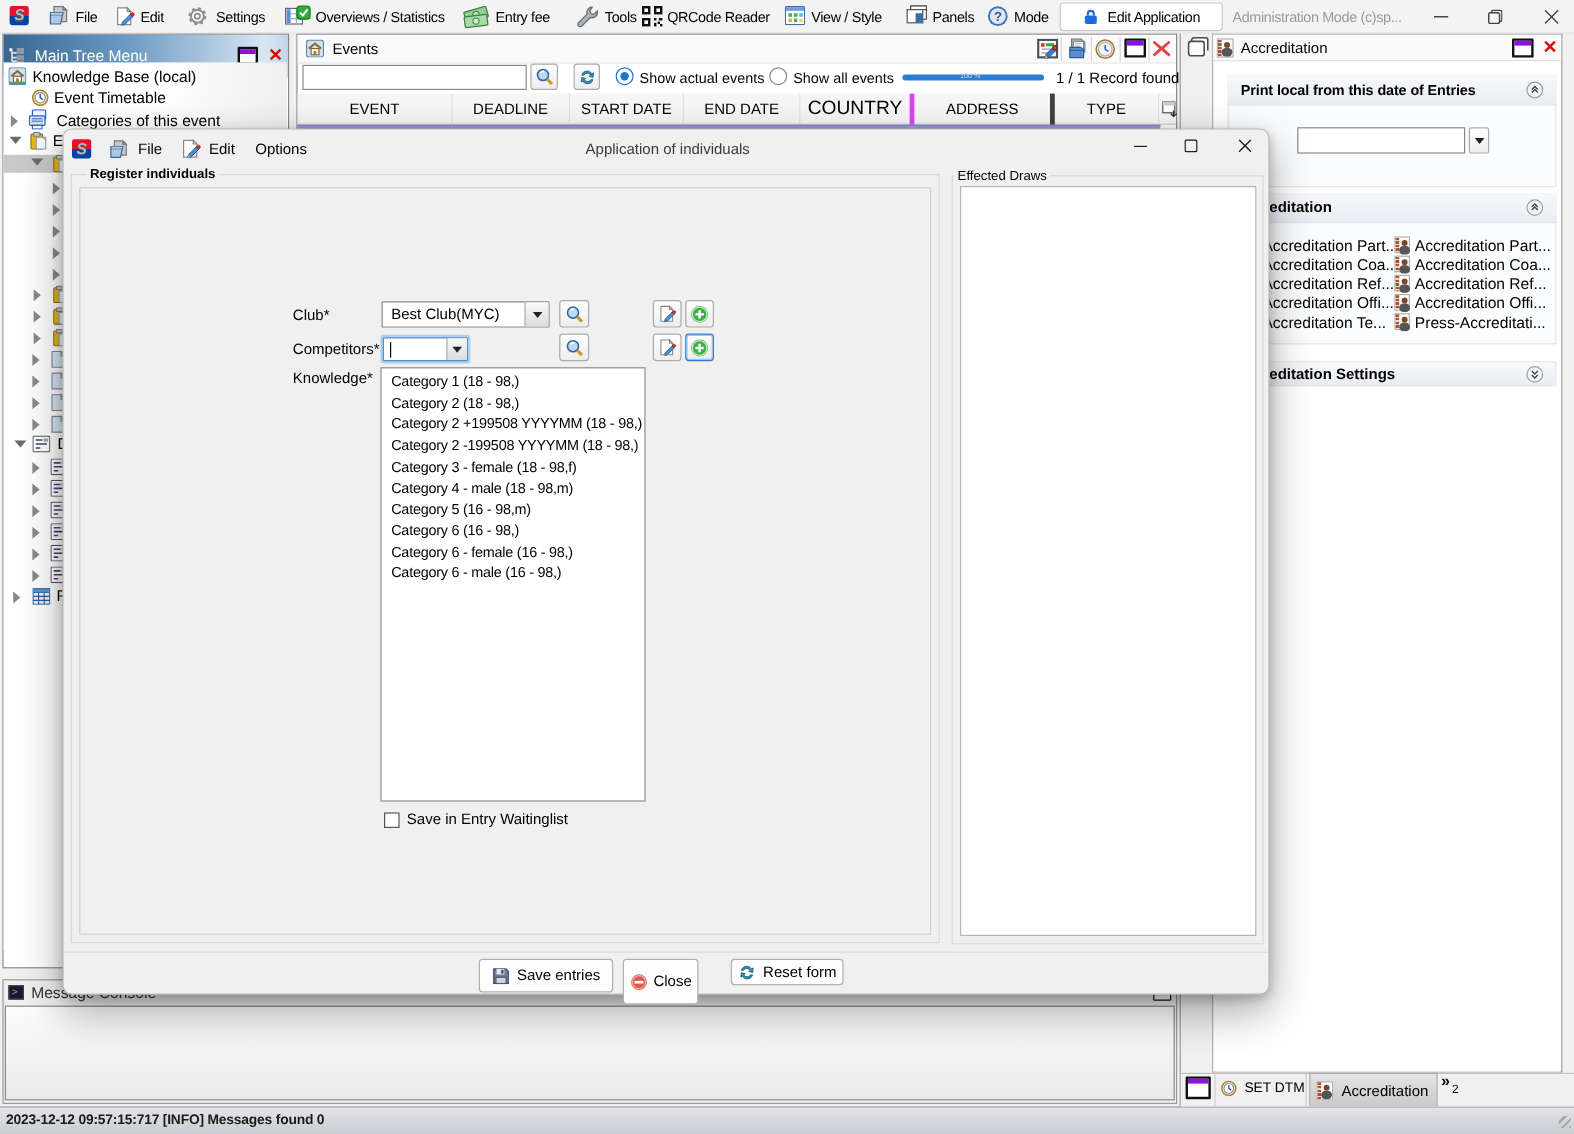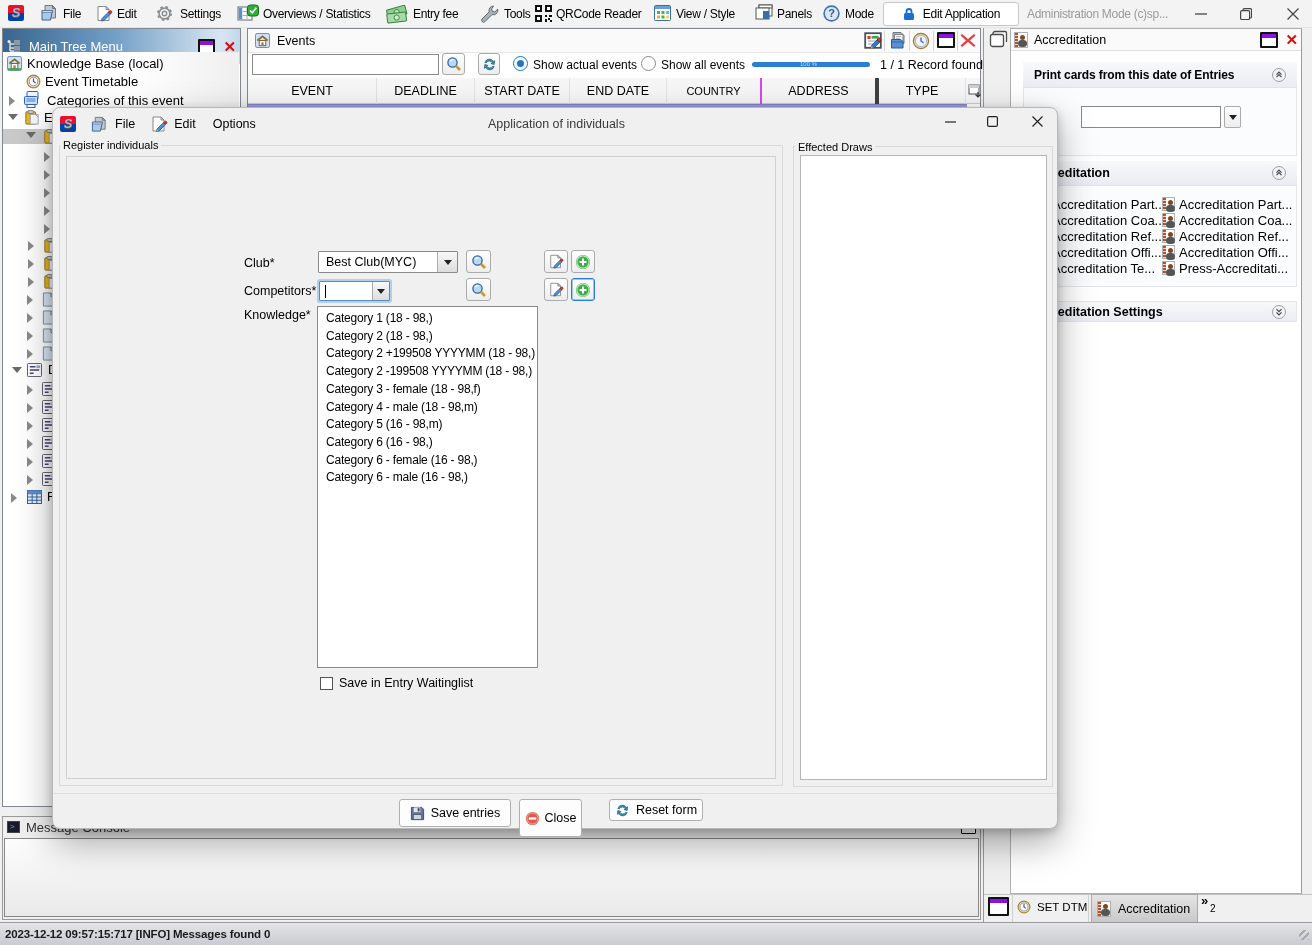--- a/index.html
+++ b/index.html
@@ -343,21 +343,21 @@
 <span class="ab" style="left:641px;top:56px;width:15px;height:15px;border-radius:50%;background:#fff;border:1px solid #8a8a8a"></span>
 <span class="ab" style="left:661px;top:58px;font-size:12px">Show all events</span>
 <div class="ab" style="left:752px;top:62px;width:118px;height:5px;border-radius:3px;background:#2a7fd4"></div>
 <div class="ab" style="left:800px;top:61px;font-size:6px;color:#cfd8ea">100 %</div>
 <div class="ab" style="left:880px;top:58px">1 / 1 Record found</div>
 <div class="ab" id="ehead" style="left:248px;top:78px;width:732px;height:26px;background:#f6f6f6;border-bottom:1px solid #d0d0d0">
  <span class="ab" style="left:0px;top:0;width:129px;height:26px;display:flex;align-items:center;justify-content:center;border-right:1px solid #e2e2e2;font-size:12.5px">EVENT</span>
  <span class="ab" style="left:129px;top:0;width:98px;height:26px;display:flex;align-items:center;justify-content:center;border-right:1px solid #e2e2e2;font-size:12.5px">DEADLINE</span>
  <span class="ab" style="left:227px;top:0;width:95px;height:26px;display:flex;align-items:center;justify-content:center;border-right:1px solid #e2e2e2;font-size:12.5px">START DATE</span>
  <span class="ab" style="left:322px;top:0;width:97px;height:26px;display:flex;align-items:center;justify-content:center;border-right:1px solid #e2e2e2;font-size:12.5px">END DATE</span>
- <span class="ab" style="left:419px;top:0;width:95px;height:26px;display:flex;align-items:center;justify-content:center;border-right:2px solid #d946ef;font-size:11px">COUNTRY</span>
+ <span class="ab" style="left:419px;top:0;width:95px;height:26px;display:flex;align-items:center;justify-content:center;border-right:4px solid #d946ef;font-size:16px">COUNTRY</span>
  <span class="ab" style="left:514px;top:0;width:117px;height:26px;display:flex;align-items:center;justify-content:center;border-right:4px solid #404040;font-size:12.5px">ADDRESS</span>
  <span class="ab" style="left:631px;top:0;width:87px;height:26px;display:flex;align-items:center;justify-content:center;border-right:1px solid #e2e2e2;font-size:12.5px">TYPE</span>
  <svg class="ab" style="left:720px;top:6px" width="14" height="14" viewBox="0 0 14 14">
       <rect x="1" y="1" width="10" height="9" fill="#fff" stroke="#555"></rect>
       <rect x="1" y="1" width="10" height="3" fill="#ccd"></rect>
       <path d="M10 8 v5 M7.5 10.5 L10 13 L12.5 10.5" stroke="#333" stroke-width="1.2" fill="none"></path>
     </svg>
 </div>
 <div class="ab" style="left:248px;top:104px;width:719px;height:5px;background:#9b9bd9;border-top:1px solid #8484cd"></div>
 
@@ -390,21 +390,21 @@
 <div class="ab flex" style="left:1011px;top:29px;width:290px;height:22px;background:#fafafa;border-bottom:1px solid #e0e0e0;padding:0 3px">
  <span class="cds" style="width:14px;height:16px"></span>
  <span style="margin-left:6px">Accreditation</span>
  <span style="flex:1"></span>
  <span class="winb" style="margin-right:7px"></span>
  <span class="redx">✕</span>
 </div>
 
 <div class="ab" style="left:1023px;top:62px;width:274px;height:94px;background:#fbfcfd;border:1px solid #e3e6ea"></div>
 <div class="ab seh flex" style="left:1023px;top:62px;width:274px;height:26px;padding:0 11px">
- <span style="font-size:12px;font-weight:bold;letter-spacing:-0.1px">Print cards from this date of Entries</span>
+ <span style="font-size:12px;font-weight:bold;letter-spacing:-0.1px">Print local from this date of Entries</span>
  <span style="flex:1"></span>
  <span class="chev">
       <svg width="10" height="10" viewBox="0 0 12 12">
         <path d="M3 7.5 L6 4.5 L9 7.5 M3 10.5 L6 7.5 L9 10.5" fill="none" stroke="#444" stroke-width="1.4" transform="translate(0,-2)"></path>
       </svg>
     </span>
 </div>
 <div class="ab" style="left:1081px;top:106px;width:140px;height:22px;background:#fff;border:1px solid #8a8a8a"></div>
 <div class="ab tbtn" style="left:1224px;top:106px;width:17px;height:22px;border-radius:2px">
     <span class="tri-d" style="border-top-color:#222;border-left-width:4px;border-right-width:4px;border-top-width:5px"></span>
@@ -528,21 +528,21 @@
       <path d="M0 1 h11" stroke="#222" stroke-width="1.2"></path>
     </svg>
  <svg class="ab" style="left:935px;top:9px" width="11" height="11" viewBox="0 0 11 11">
       <rect x="0.6" y="0.6" width="9.8" height="9.8" rx="1.5" fill="none" stroke="#222" stroke-width="1.2"></rect>
     </svg>
  <svg class="ab" style="left:980px;top:9px" width="11" height="11" viewBox="0 0 11 11">
       <path d="M0.5 0.5 L10.5 10.5 M10.5 0.5 L0.5 10.5" stroke="#222" stroke-width="1.2"></path>
     </svg>
 </div>
 <div class="ab" style="left:59px;top:145px;width:724px;height:641px;border:1px solid #d9d9d9;z-index:11"></div>
-<div class="ab" style="left:60px;top:139px;padding:0 3px;background:#f0f0f0;font-size:11px;font-weight:normal;z-index:12">Register individuals</div>
+<div class="ab" style="left:72px;top:139px;padding:0 3px;background:#f0f0f0;font-size:11px;font-weight:bold;z-index:12">Register individuals</div>
 <div class="ab" style="left:66px;top:156px;width:710px;height:623px;border:1px solid #d0d0d0;z-index:11"></div>
 <div class="ab" style="left:793px;top:146px;width:260px;height:641px;border:1px solid #d9d9d9;z-index:11"></div>
 <div class="ab" style="left:795px;top:141px;padding:0 3px;background:#f0f0f0;font-size:11px;z-index:12">Effected Draws</div>
 <div class="ab" style="left:800px;top:155px;width:247px;height:625px;background:#fff;border:1px solid #b5b5b5;z-index:11"></div>
 
 <div class="ab" style="left:244px;top:256px;z-index:11">Club*</div>
 <div class="ab flex" style="left:318px;top:251px;width:140px;height:22px;background:#fff;border:1px solid #8a8a8a;border-radius:1px;z-index:11">
  <span style="padding-left:7px;flex:1">Best Club(MYC)</span>
  <span style="width:20px;height:20px;background:linear-gradient(#f8f8f8,#ddd);border-left:1px solid #aaa;display:flex;align-items:center;justify-content:center">
       <span class="tri-d" style="border-top-color:#222;border-left-width:4px;border-right-width:4px;border-top-width:5px"></span>

